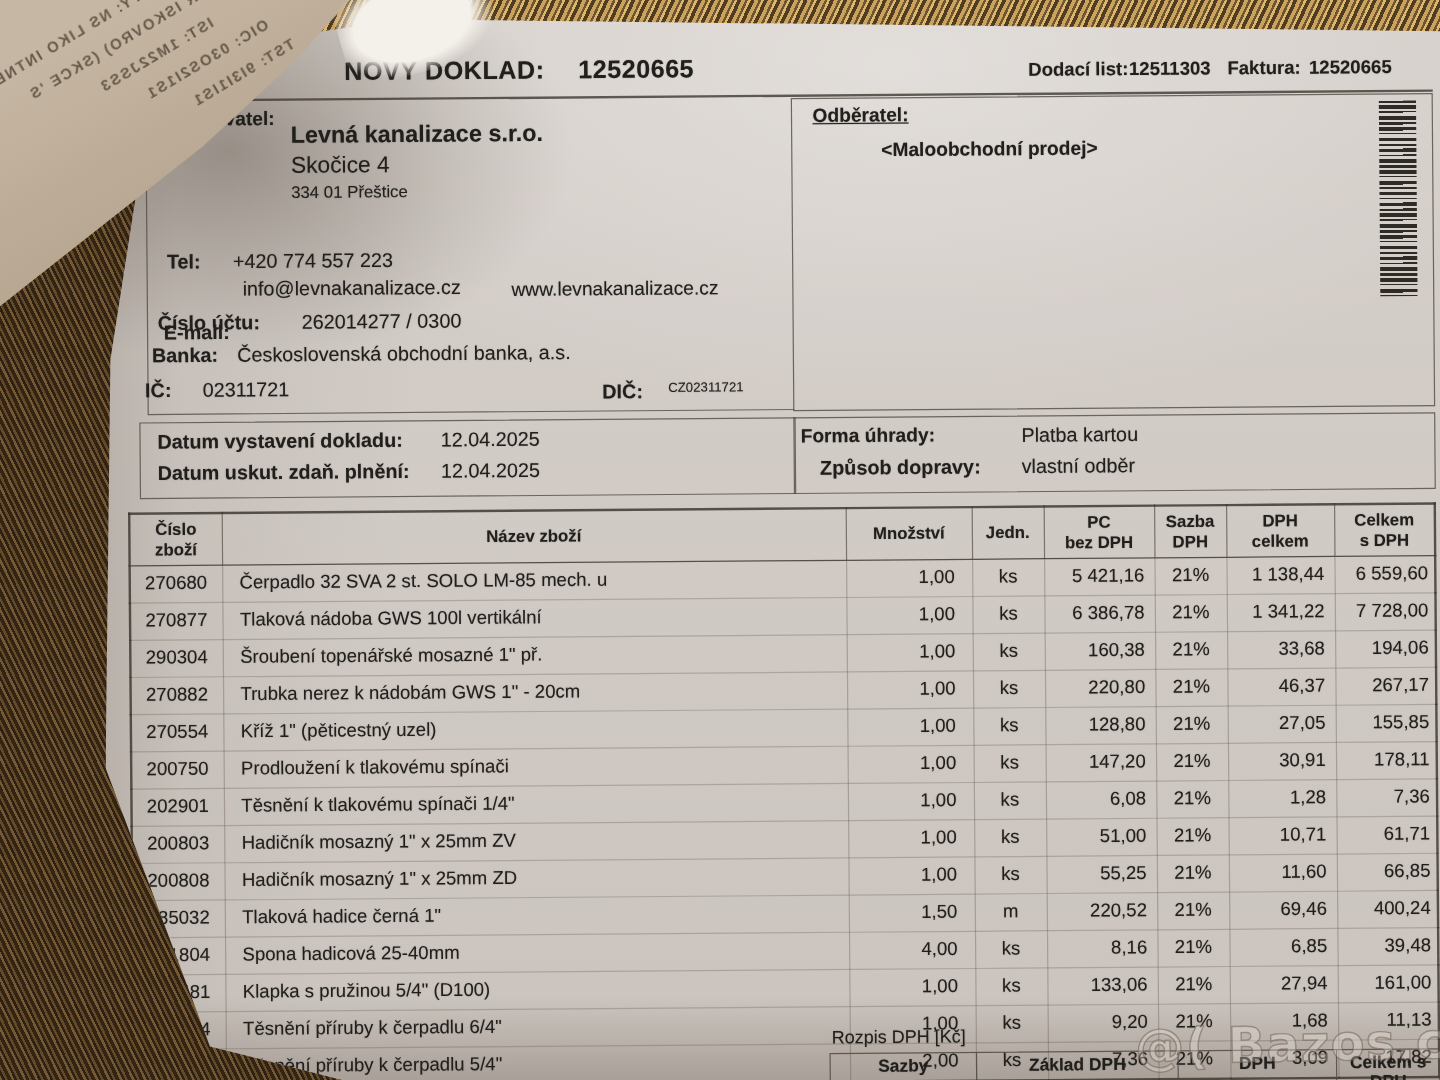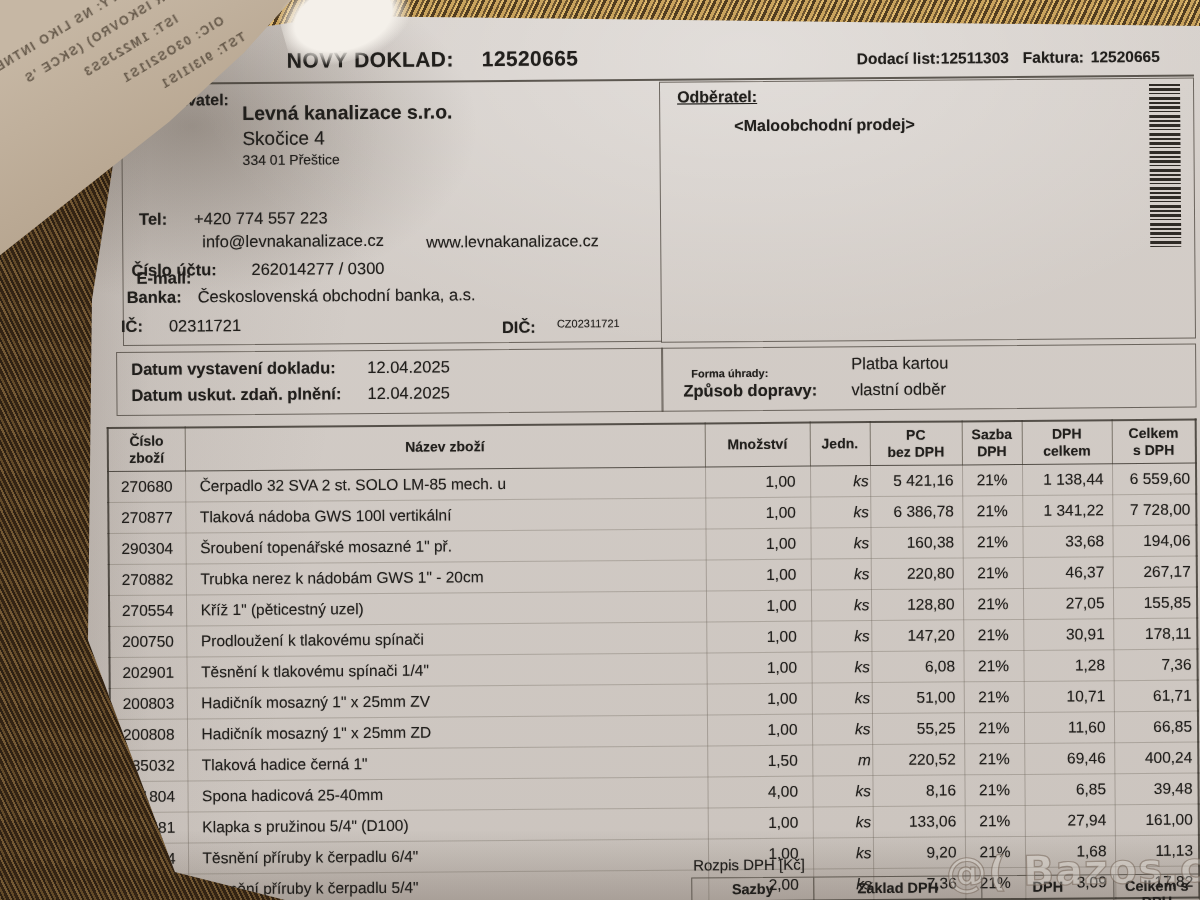--- a/index.html
+++ b/index.html
@@ -73,40 +73,40 @@
       #18140f 9px 10px, rgba(0,0,0,0) 10px 13px, #18140f 13px 16px, rgba(0,0,0,0) 16px 18px);
     opacity:.88;}
 
   
   .meta-left{left:117px;top:352px;width:545px;height:62px;border:1.5px solid rgba(80,74,66,.8);}
   .meta-right{left:662px;top:352px;width:533px;height:62px;border:1.5px solid rgba(80,74,66,.8);}
   .m-l1{left:132px;top:360px;font-size:16.5px;font-weight:700;}
   .m-v1{left:368px;top:360px;font-size:16.5px;}
   .m-l2{left:132px;top:386px;font-size:16.5px;font-weight:700;}
   .m-v2{left:368px;top:386px;font-size:16.5px;}
-  .m-l3{left:692px;top:360px;font-size:11px;font-weight:700;margin-top:12px;}
+  .m-l3{left:668px;top:360px;font-size:16px;font-weight:700;}
   .m-v3{left:852px;top:360px;font-size:16.5px;}
   .m-l4{left:684px;top:386px;font-size:16.5px;font-weight:700;}
   .m-v4{left:852px;top:386px;font-size:16.5px;}
 
   
   .items{position:absolute;left:107px;top:427px;width:1088px;border-collapse:collapse;
          table-layout:fixed;border:2px solid rgba(62,57,50,.85);}
   .items thead td{
     font-size:14px;font-weight:700;text-align:center;vertical-align:middle;
     white-space:pre-line;line-height:1.25;height:40px;
     border-right:1px solid rgba(92,85,75,.75);border-bottom:1.5px solid rgba(62,57,50,.85);}
   .items thead td:last-child,.items tbody td:last-child{border-right:none;}
   .items tbody td{
     font-size:15.5px;height:28px;vertical-align:middle;white-space:nowrap;overflow:hidden;
     border-right:1px solid rgba(100,92,82,.38);border-bottom:1px solid rgba(100,92,82,.32);}
   .items .c0{text-align:right;padding-right:12px;}
   .items .c1{text-align:left;padding-left:14px;}
   .items .c2{text-align:right;padding-right:14px;}
-  .items .c3{text-align:right;font-style:italic;}
+  .items .c3{text-align:center;}
   .items .c4{text-align:right;padding-right:8px;}
   .items .c5{text-align:center;}
   .items .c6{text-align:right;padding-right:8px;}
   .items .c7{text-align:right;padding-right:5px;}
 
   
   .vat-title{left:690px;top:861px;font-size:15px;}
   .vat-row{position:absolute;left:688px;top:882px;display:flex;border:1.5px solid rgba(80,74,66,.85);}
   .vat-cell{height:30px;box-sizing:border-box;border-right:1px solid rgba(80,74,66,.85);
     font-size:14.5px;font-weight:700;text-align:center;padding-top:3px;}

